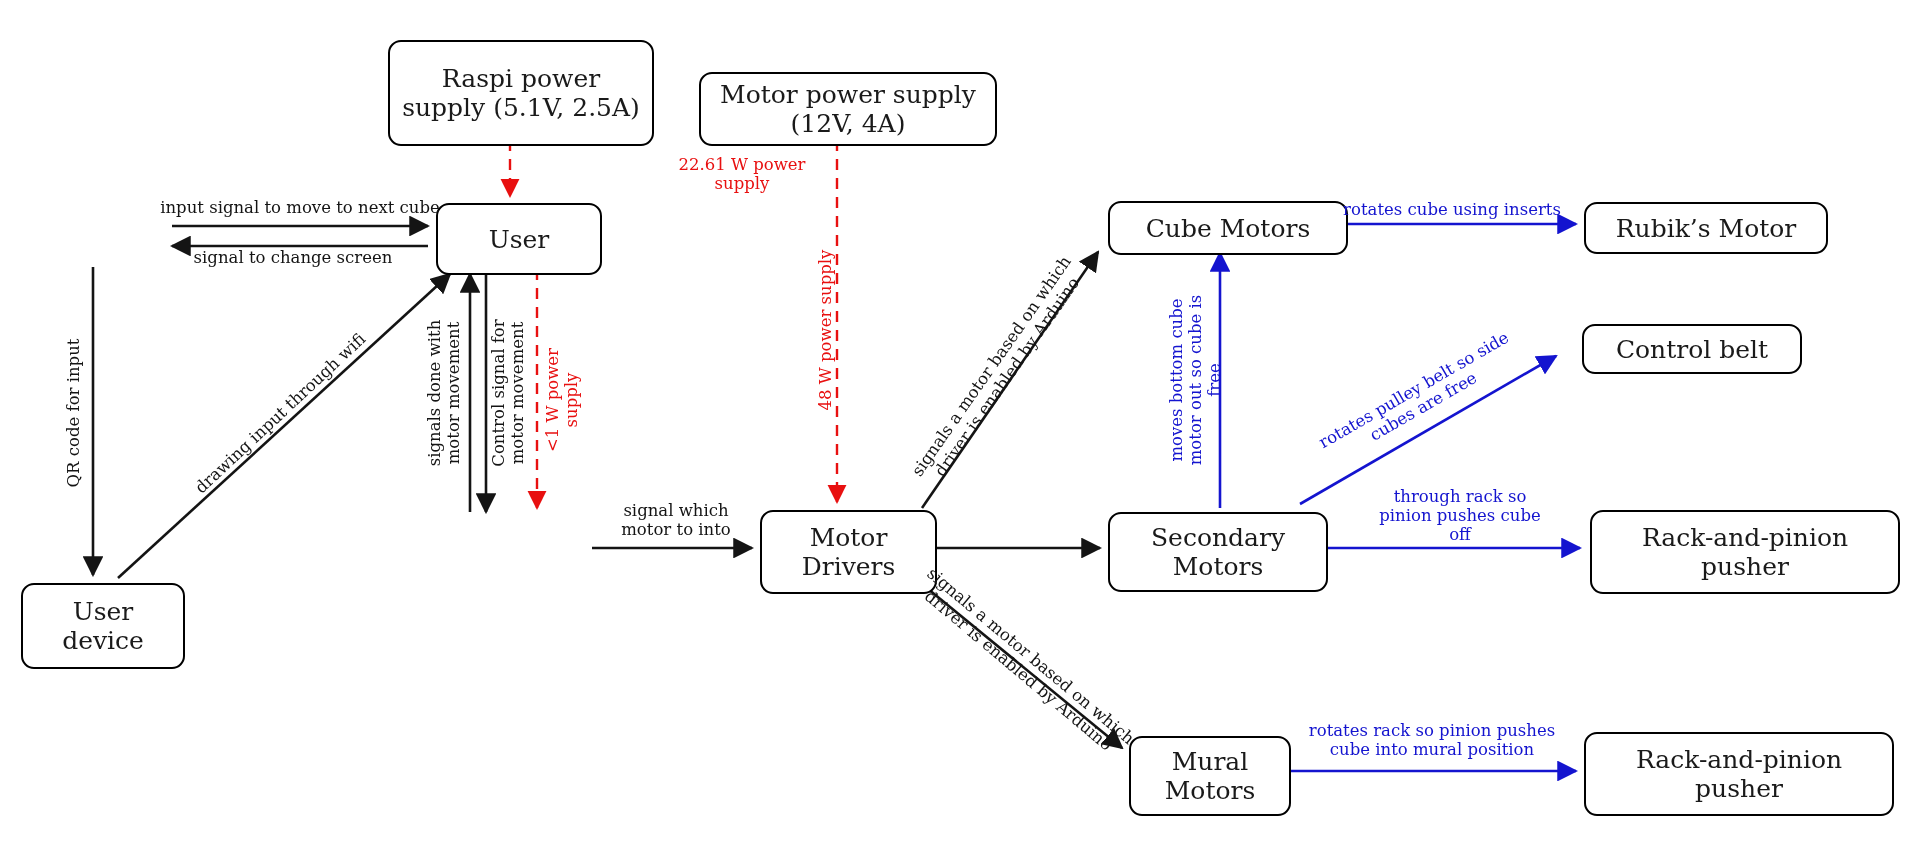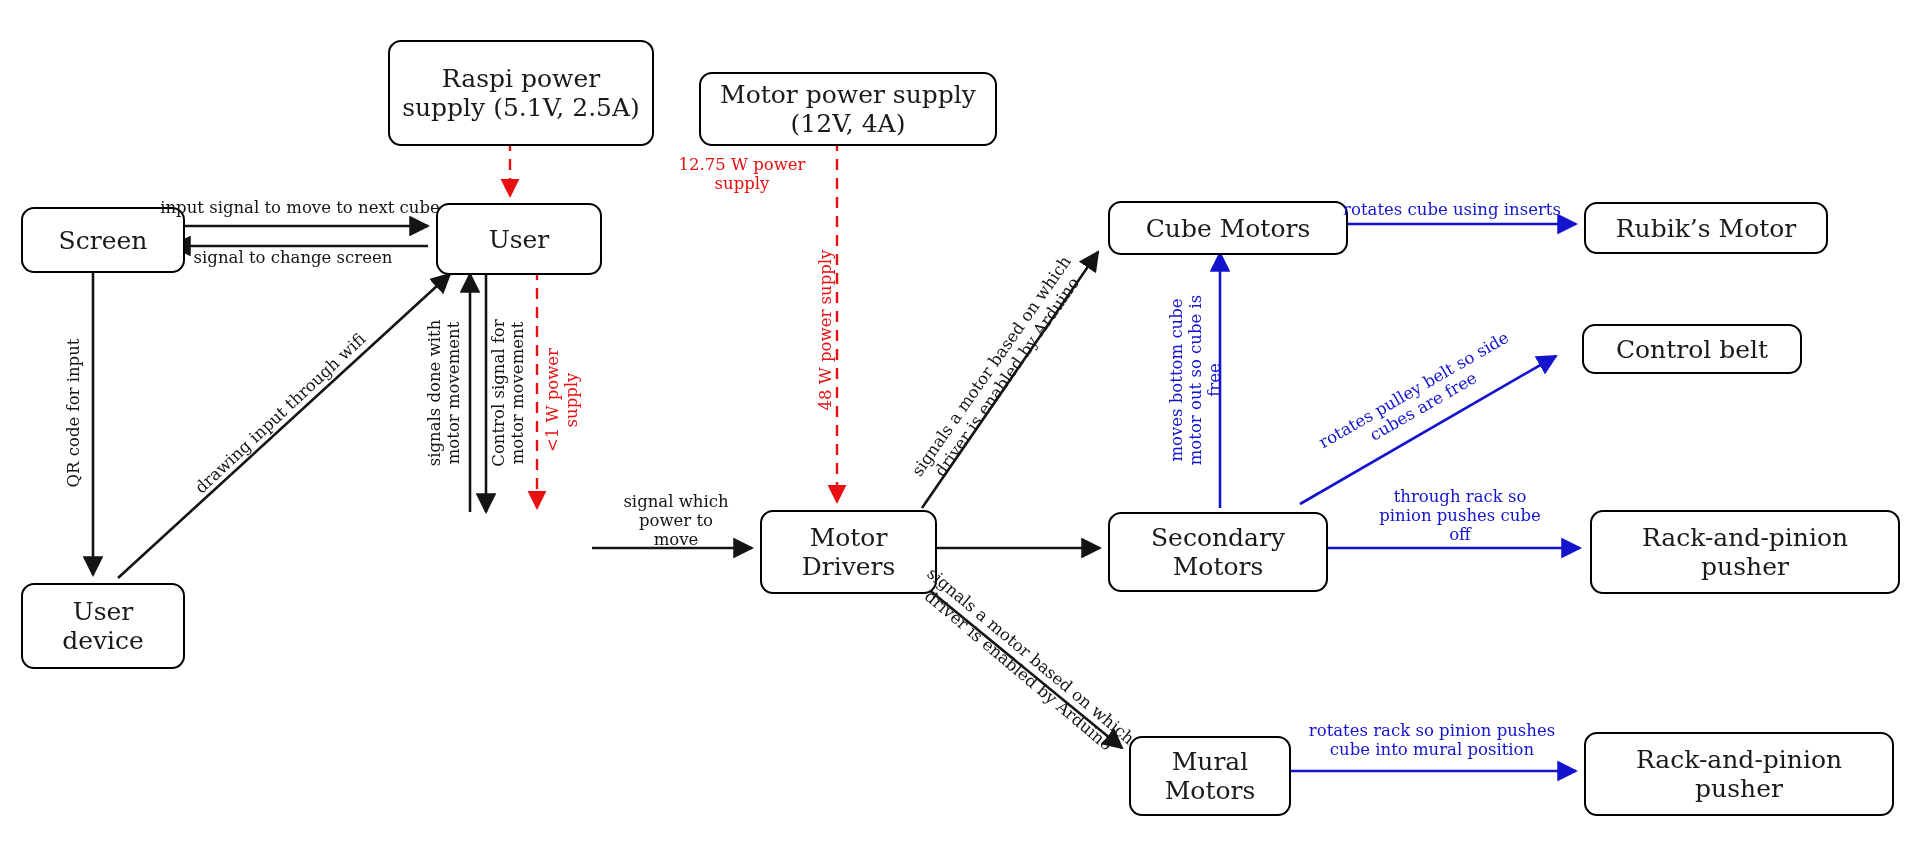--- a/index.html
+++ b/index.html
@@ -61,43 +61,42 @@
 
     <line class="line-blue" x1="1332" y1="224" x2="1576" y2="224" marker-end="url(#ah-blue)"></line>
     <line class="line-blue" x1="1220" y1="508" x2="1220" y2="253" marker-end="url(#ah-blue)"></line>
     <line class="line-blue" x1="1300" y1="504" x2="1556" y2="356" marker-end="url(#ah-blue)"></line>
     <line class="line-blue" x1="1312" y1="548" x2="1580" y2="548" marker-end="url(#ah-blue)"></line>
     <line class="line-blue" x1="1275" y1="771" x2="1576" y2="771" marker-end="url(#ah-blue)"></line>
   </svg>
 
   <div class="node" style="left:388px;top:40px;width:246px;height:98px">Raspi power supply (5.1V, 2.5A)</div>
   <div class="node" style="left:699px;top:72px;width:278px;height:66px">Motor power supply (12V, 4A)</div>
-  <div class="node" style="left:21px;top:207px;width:144px;height:58px">Screen</div>
   <div class="node" style="left:436px;top:203px;width:146px;height:64px">User</div>
   <div class="node" style="left:1108px;top:201px;width:220px;height:46px">Cube Motors</div>
   <div class="node" style="left:1584px;top:202px;width:224px;height:44px">Rubik’s Motor</div>
   <div class="node" style="left:1582px;top:324px;width:200px;height:42px">Control belt</div>
   <div class="node" style="left:760px;top:510px;width:157px;height:76px">Motor Drivers</div>
   <div class="node" style="left:1108px;top:512px;width:200px;height:72px">Secondary Motors</div>
   <div class="node" style="left:1590px;top:510px;width:290px;height:76px">Rack-and-pinion pusher</div>
   <div class="node" style="left:21px;top:583px;width:144px;height:78px">User device</div>
   <div class="node" style="left:1129px;top:736px;width:142px;height:72px">Mural Motors</div>
   <div class="node" style="left:1584px;top:732px;width:290px;height:76px">Rack-and-pinion pusher</div>
 
-  <div class="elabel wrap red" style="left:742px;top:175px;width:150px">12.75 W power supply</div>
+  <div class="elabel wrap red" style="left:742px;top:175px;width:150px">22.61 W power supply</div>
   <div class="elabel red" style="left:826px;top:330px;transform:translate(-50%,-50%) rotate(-90deg)">48 W power supply</div>
   <div class="elabel wrap red" style="left:563px;top:400px;width:110px;transform:translate(-50%,-50%) rotate(-90deg)">&lt;1 W power supply</div>
 
   <div class="elabel black" style="left:300px;top:208px">input signal to move to next cube</div>
   <div class="elabel black" style="left:293px;top:258px">signal to change screen</div>
   <div class="elabel black" style="left:74px;top:413px;transform:translate(-50%,-50%) rotate(-90deg)">QR code for input</div>
   <div class="elabel black" style="left:281px;top:414px;transform:translate(-50%,-50%) rotate(-43deg)">drawing input through wifi</div>
   <div class="elabel wrap black" style="left:445px;top:393px;width:150px;transform:translate(-50%,-50%) rotate(-90deg)">signals done with motor movement</div>
   <div class="elabel wrap black" style="left:509px;top:393px;width:150px;transform:translate(-50%,-50%) rotate(-90deg)">Control signal for motor movement</div>
-  <div class="elabel wrap black" style="left:676px;top:521px;width:120px">signal which power to move</div>
+  <div class="elabel wrap black" style="left:676px;top:521px;width:120px">signal which motor to into</div>
   <div class="elabel wrap black" style="left:1000px;top:372px;width:300px;transform:translate(-50%,-50%) rotate(-55deg)">signals a motor based on which driver is enabled by Arduino</div>
   <div class="elabel wrap black" style="left:1024px;top:664px;width:300px;transform:translate(-50%,-50%) rotate(40deg)">signals a motor based on which driver is enabled by Arduino</div>
 
   <div class="elabel blue" style="left:1452px;top:210px">rotates cube using inserts</div>
   <div class="elabel wrap blue" style="left:1196px;top:380px;width:190px;transform:translate(-50%,-50%) rotate(-90deg)">moves bottom cube motor out so cube is free</div>
   <div class="elabel wrap blue" style="left:1419px;top:399px;width:260px;transform:translate(-50%,-50%) rotate(-30deg)">rotates pulley belt so side cubes are free</div>
   <div class="elabel wrap blue" style="left:1460px;top:516px;width:180px">through rack so pinion pushes cube off</div>
   <div class="elabel wrap blue" style="left:1432px;top:741px;width:250px">rotates rack so pinion pushes cube into mural position</div>
 
 </div>

